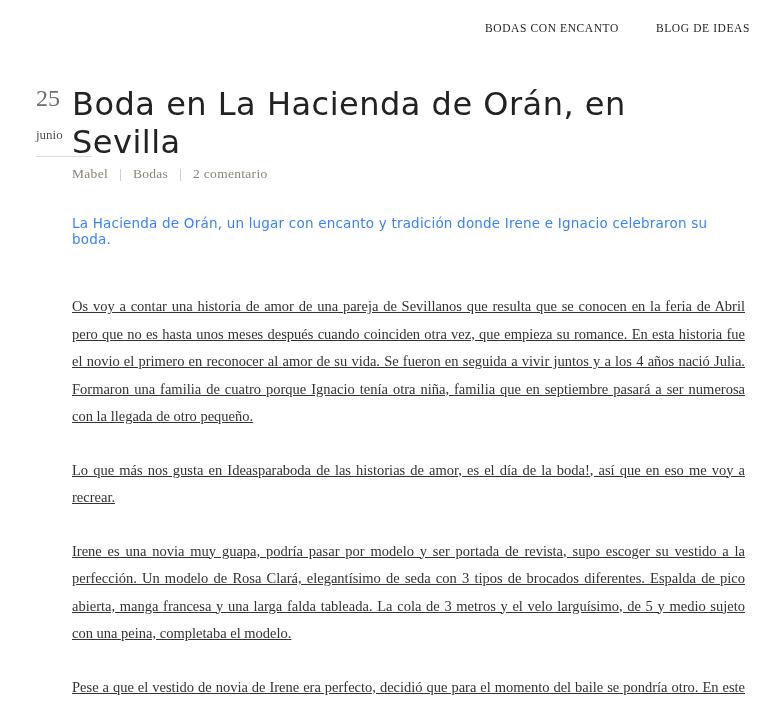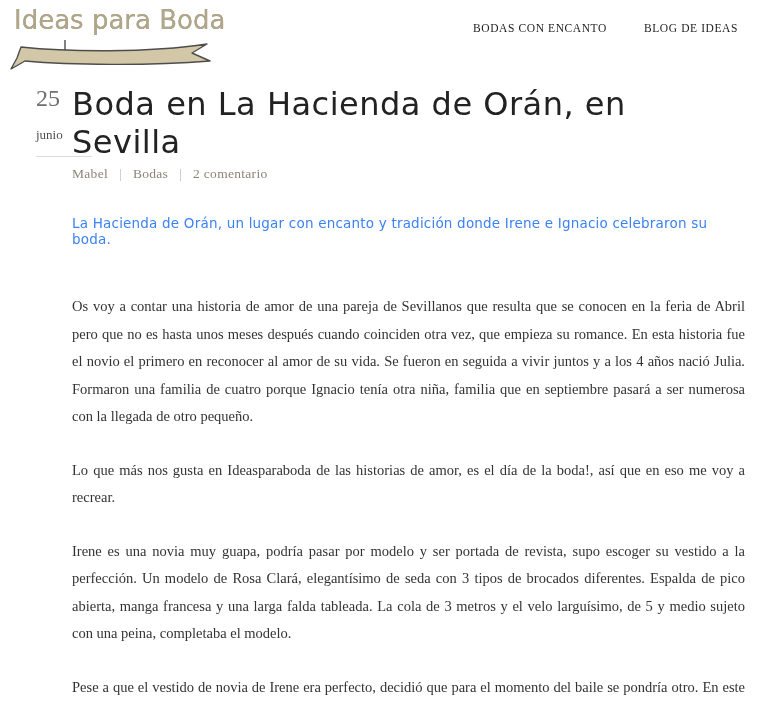--- a/index.html
+++ b/index.html
@@ -26,21 +26,21 @@
     font-size: 26px;
     line-height: 28px;
     color: #b0a78a;
     text-shadow: 0 0 0.5px #9a9278;
     white-space: nowrap;
     padding-left: 6px;
   }
   .logo-ribbon { position: absolute; left: 0; top: 34px; }
   .nav {
     position: absolute;
-    right: 30px; top: 22px;
+    right: 18px; top: 22px;
     display: flex;
     gap: 37px;
     text-align: right;
   }
   .nav-link {
     font-family: "Liberation Serif", "DejaVu Serif", serif;
     font-size: 11.5px;
     letter-spacing: 0.6px;
     color: #1d1d1d;
     text-decoration: none;
@@ -102,33 +102,27 @@
     color: #3b82f6;
     letter-spacing: 0.2px;
   }
   .post-body { margin-top: 46px; }
   .post-body p {
     font-size: 14.5px;
     line-height: 27.5px;
     color: #333333;
     text-align: justify;
     margin-bottom: 26px;
+    text-decoration: underline;
   }
 </style>
 </head>
 <body>
 
 <div class="header">
-  <div class="logo">
-    <div class="logo-text">Ideas para Boda</div>
-    <svg class="logo-ribbon" width="206" height="32" viewBox="0 0 206 32">
-      <path d="M 13 7 C 60 12, 140 13, 199 4 L 184 13 L 202 21 C 140 26, 62 25, 17 21 L 3 29 L 9 18 Z" fill="#d2c8a7" stroke="#4d4d4d" stroke-width="1.4" stroke-linejoin="round"></path>
-      <line x1="57" y1="0" x2="57" y2="10" stroke="#4d4d4d" stroke-width="1.4"></line>
-    </svg>
-  </div>
   <nav class="nav">
     <a class="nav-link">BODAS CON ENCANTO</a>
     <a class="nav-link">BLOG DE IDEAS</a>
   </nav>
 </div>
 
 <div class="main">
 
   <div class="date-block">
     <div class="date-day">25</div>

